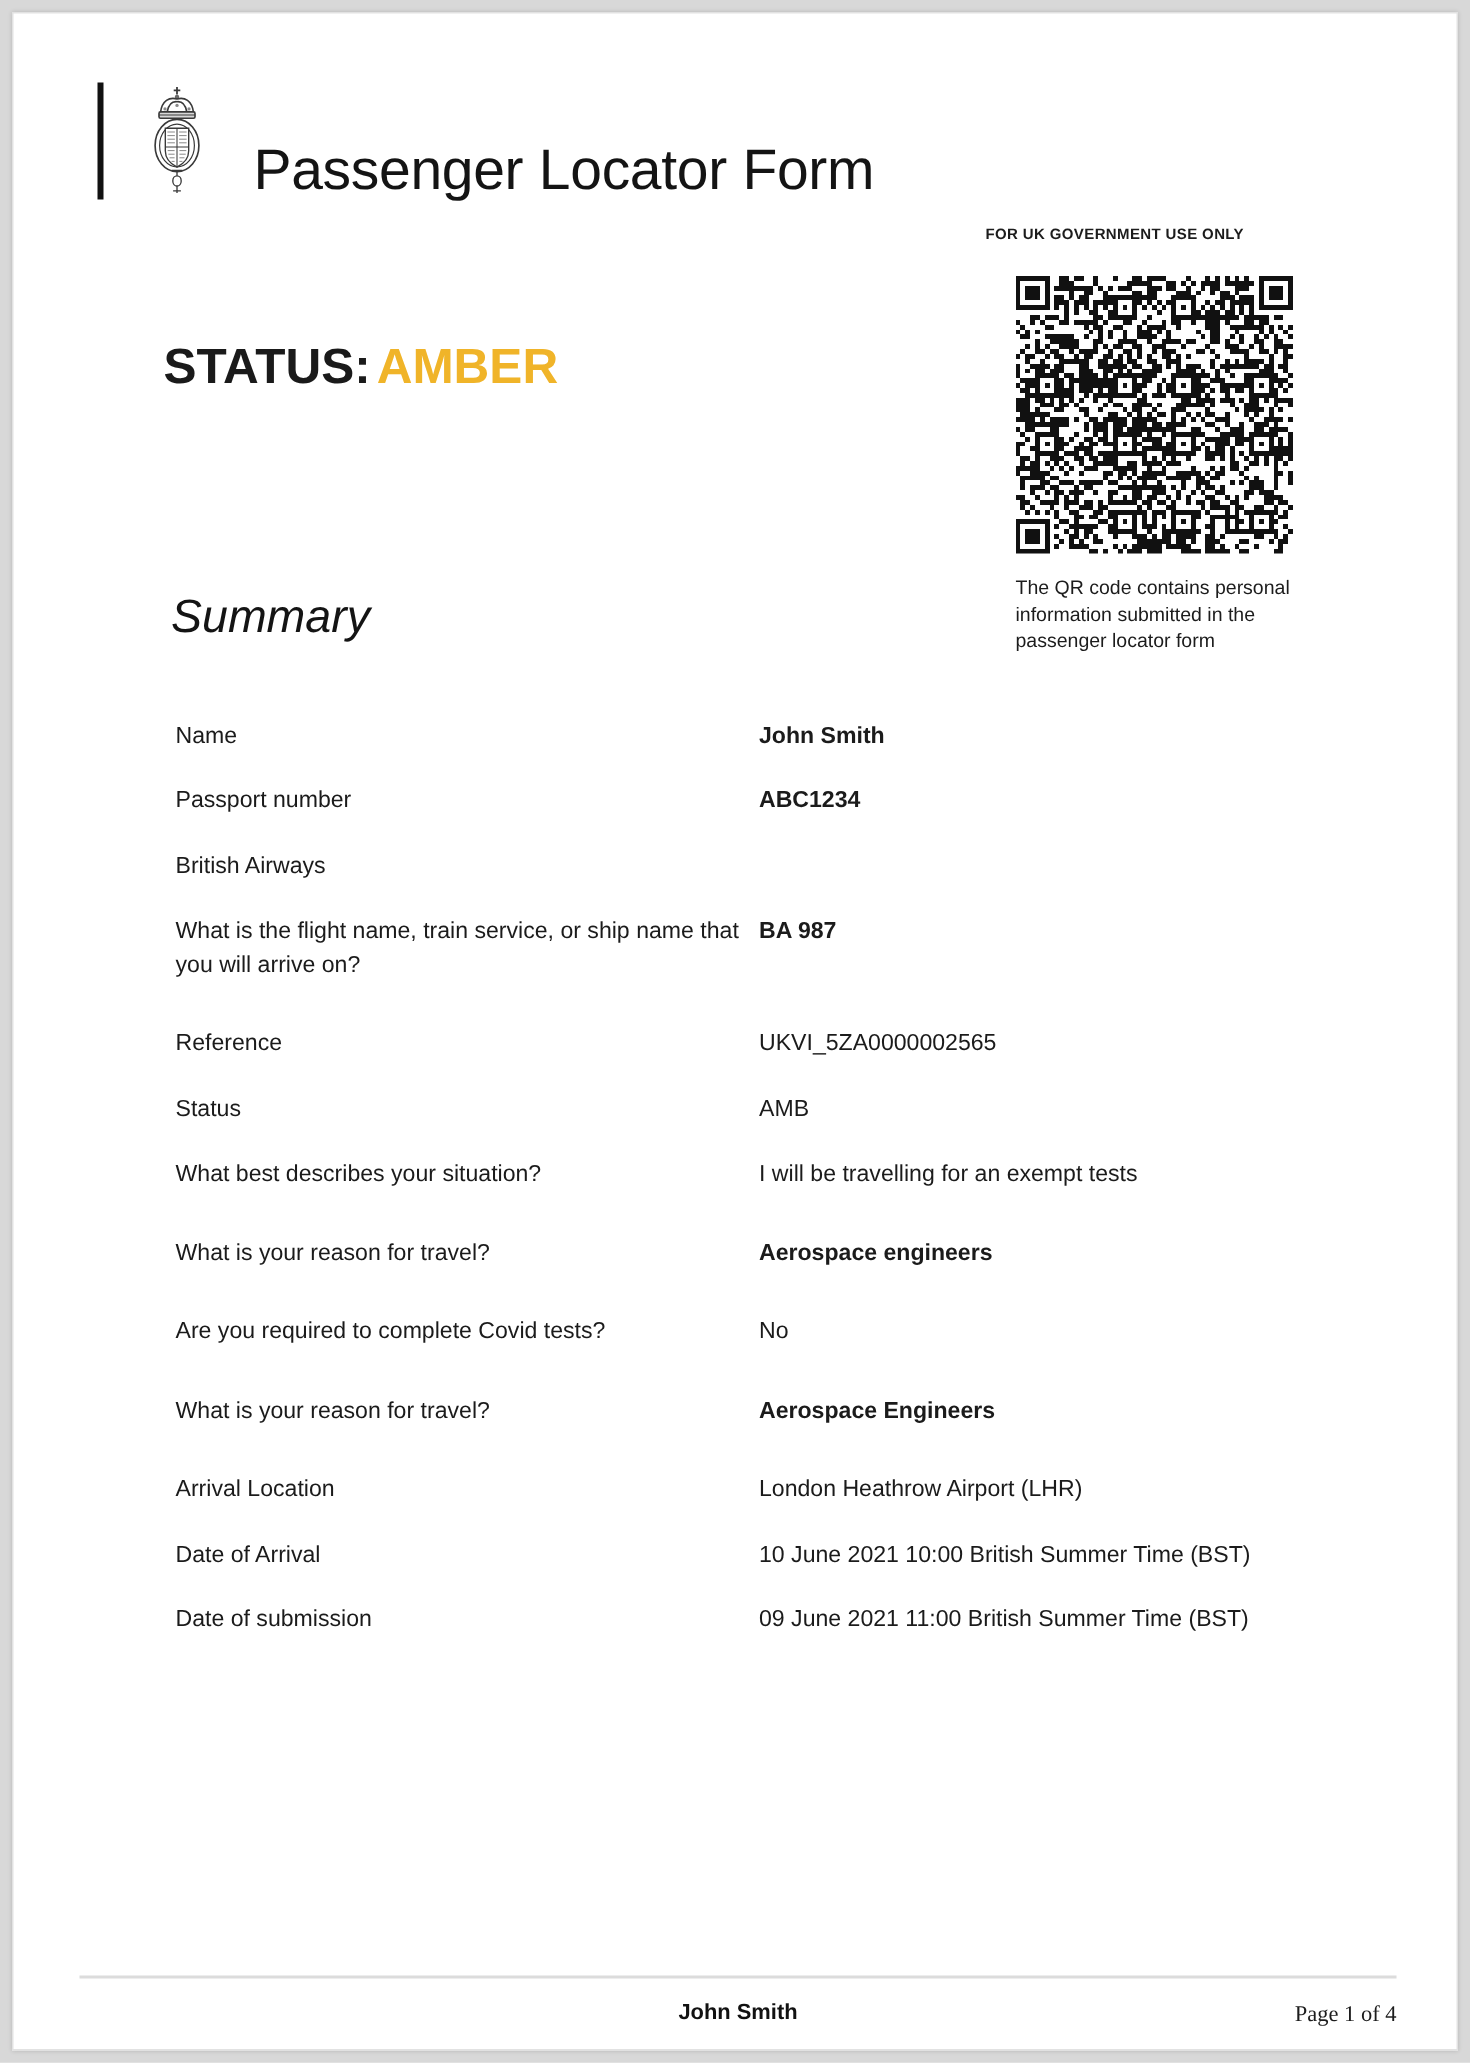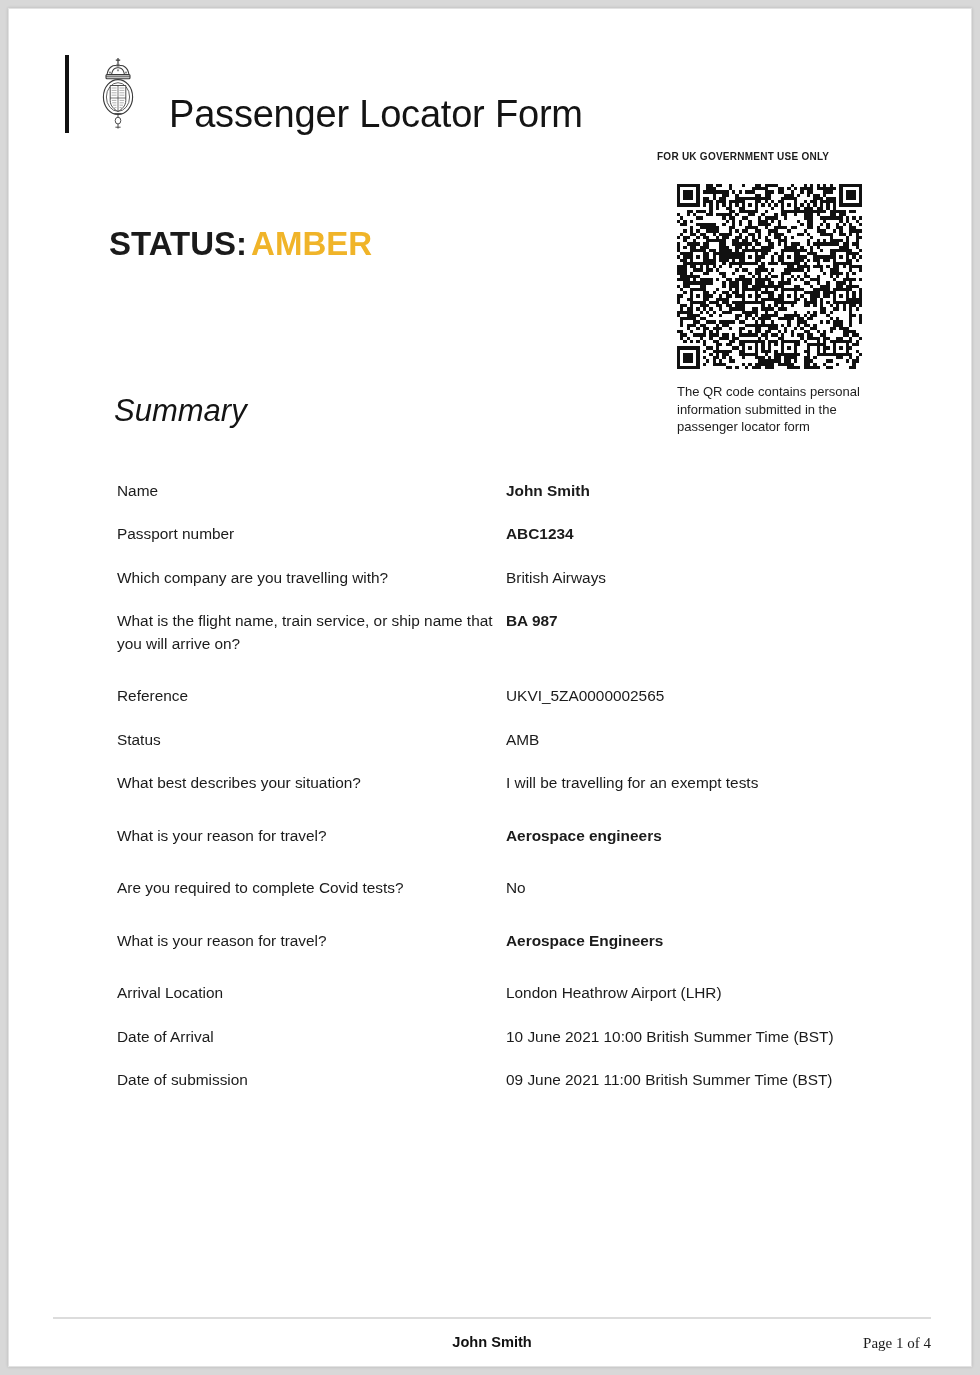--- a/index.html
+++ b/index.html
@@ -250,21 +250,20 @@
   <div id="summary-table">
       <div class="sum-row">
         <div class="sum-label">Name</div>
         <div class="sum-value bold">John Smith</div>
       </div>
       <div class="sum-row">
         <div class="sum-label">Passport number</div>
         <div class="sum-value bold">ABC1234</div>
       </div>
       <div class="sum-row">
-        <div class="sum-label">Which company are you travelling with?</div>
         <div class="sum-value">British Airways</div>
       </div>
       <div class="sum-row gap-lg">
         <div class="sum-label">What is the flight name, train service, or ship name that you will arrive on?</div>
         <div class="sum-value bold">BA 987</div>
       </div>
       <div class="sum-row">
         <div class="sum-label">Reference</div>
         <div class="sum-value">UKVI_5ZA0000002565</div>
       </div>

